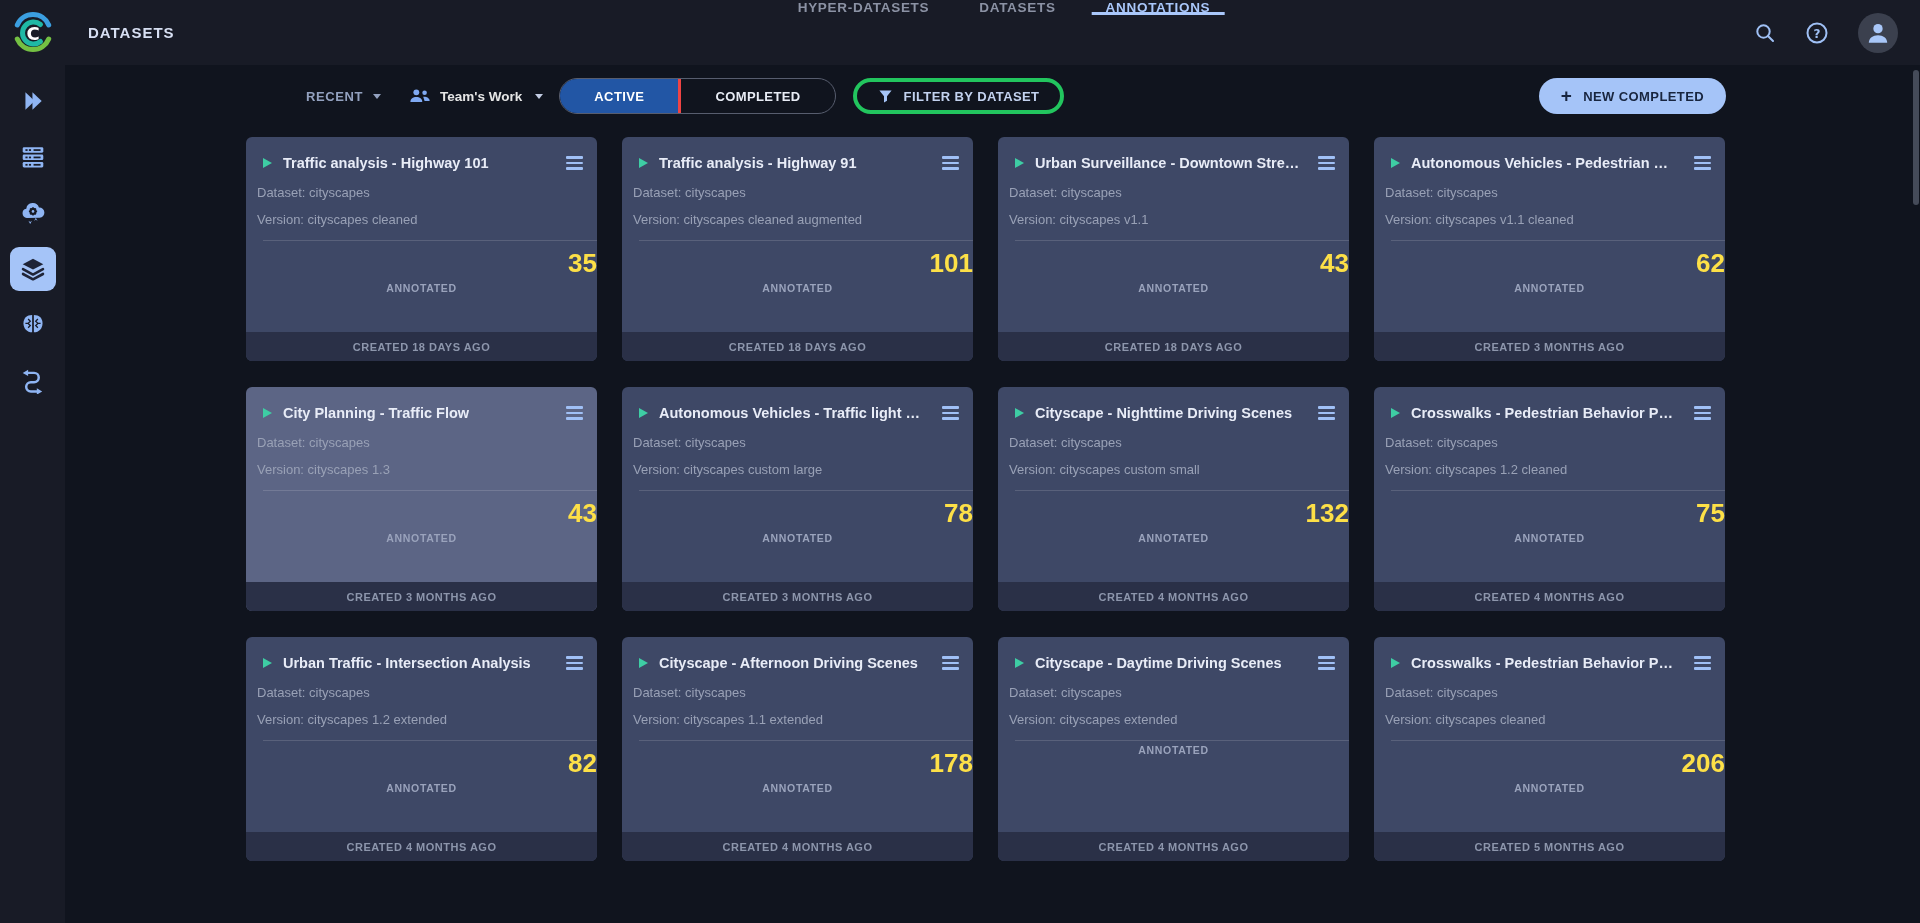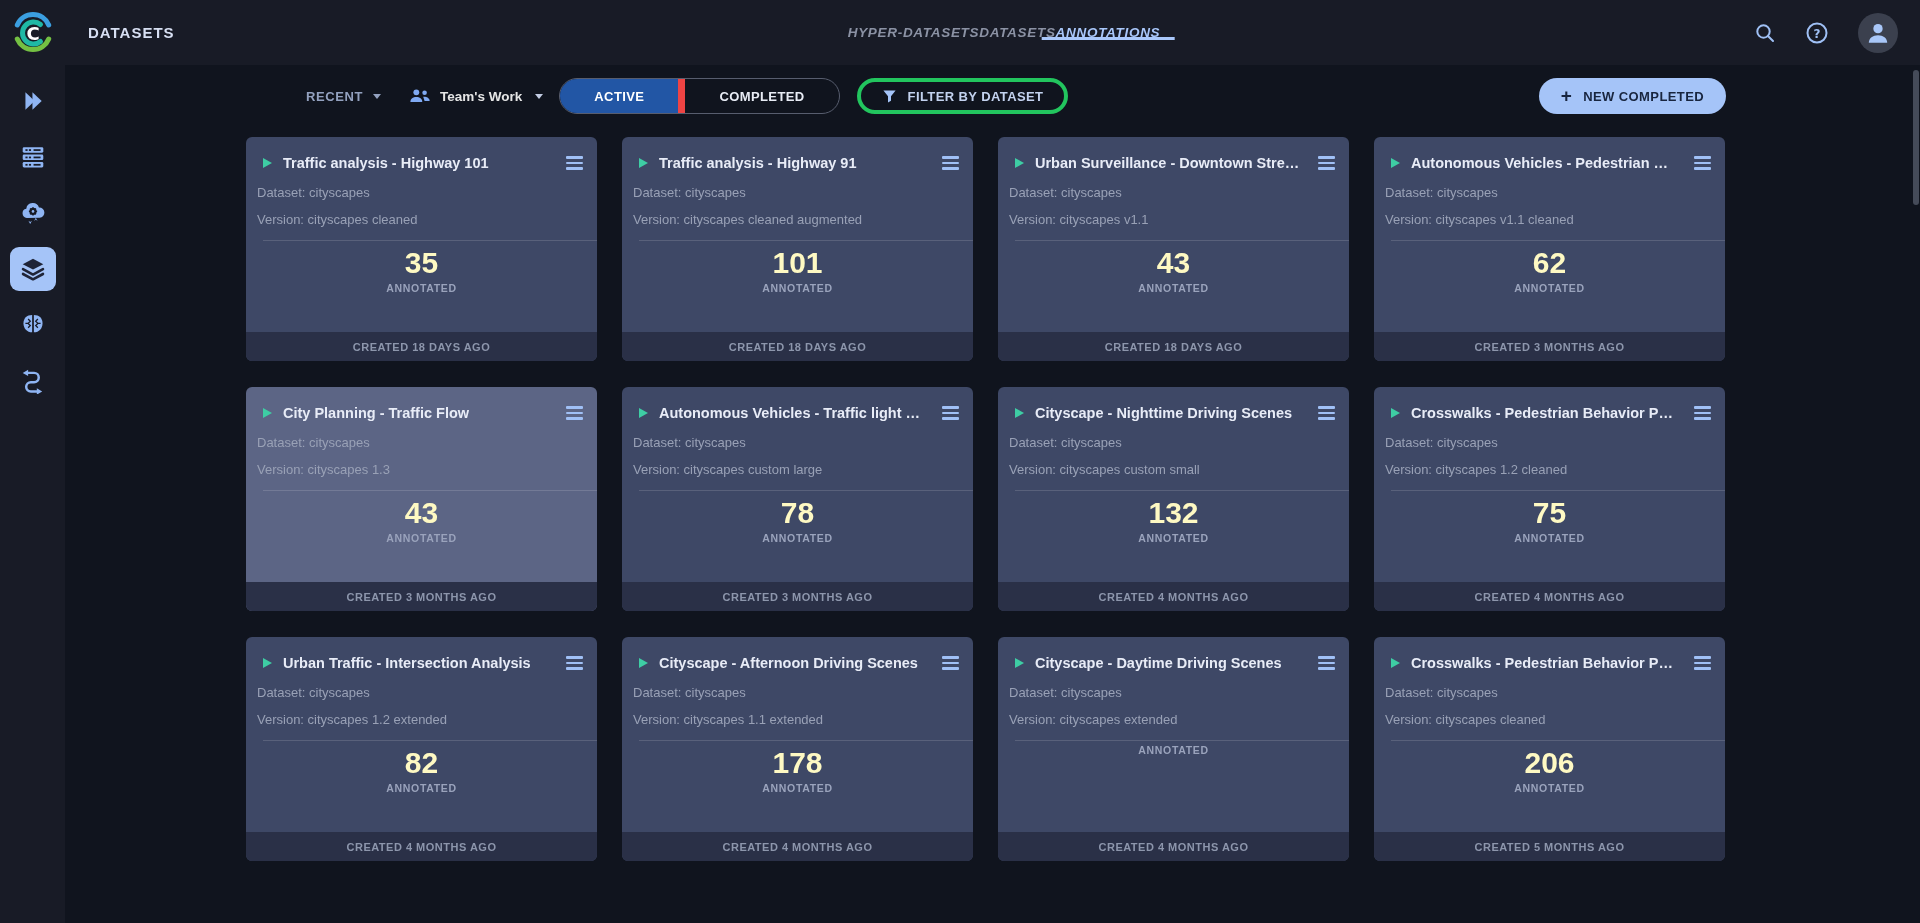--- a/index.html
+++ b/index.html
@@ -3,21 +3,21 @@
 <meta charset="utf-8">
 <style>
   * { margin:0; padding:0; box-sizing:border-box; }
   html,body { width:1920px; height:923px; overflow:hidden; }
   body { background:#10141e; font-family:"Liberation Sans", sans-serif; position:relative; }
 
   
   .topbar { position:absolute; top:0; left:0; width:1920px; height:65px; background:#181b26; z-index:20; display:flex; align-items:center; }
   .logo-box { width:65px; height:65px; display:flex; align-items:center; justify-content:center; flex:0 0 65px; }
   .app-title { color:#d7dff2; font-size:15px; font-weight:bold; letter-spacing:1px; margin-left:23px; }
-  .tabs { position:absolute; left:1004px; top:0; transform:translateX(-50%); height:65px; display:flex; align-items:center;font-style:italic; }
+  .tabs { position:absolute; left:1004px; top:0; transform:translateX(-50%); height:65px; display:flex; gap:50px; align-items:flex-start; }
   .tab { color:#8b92a4; font-size:13.5px; font-weight:bold; letter-spacing:.7px; display:flex; align-items:center; position:relative; cursor:pointer; white-space:nowrap; }
   .tab.active { color:#a9c7fa; }
   .tab.active::after { content:""; position:absolute; bottom:0; left:-14px; right:-14px; height:3px; background:#a9c7fa; }
   .topbar-actions { margin-left:auto; display:flex; align-items:center; gap:29px; padding-right:22px; }
   .round-avatar { width:40px; height:40px; border-radius:50%; background:#3b404e; display:flex; align-items:center; justify-content:center; overflow:hidden; }
 
   
   .sidebar { position:absolute; top:65px; left:0; width:65px; height:858px; background:#181b26; z-index:15; padding-top:8px; }
   .side-item { width:65px; height:56px; display:flex; align-items:center; justify-content:center; cursor:pointer; }
   .side-item .icon-wrap { width:46px; height:44px; display:flex; align-items:center; justify-content:center; border-radius:9px; }
@@ -28,37 +28,37 @@
 
   .filter-bar { position:absolute; top:13px; left:0; width:100%; height:36px; }
   .filter-left { position:absolute; left:193px; top:0; height:36px; display:flex; align-items:center; }
   .sort-select { display:flex; align-items:center; gap:10px; color:#93a1bf; font-size:13px; font-weight:bold; letter-spacing:.6px; cursor:pointer;margin-left:48px; }
   .caret { width:0; height:0; border-left:4.5px solid transparent; border-right:4.5px solid transparent; border-top:5px solid #93a1bf; }
   .scope-select { display:flex; align-items:center; gap:9px; color:#e5e5e5; font-size:13.5px; font-weight:bold; margin-left:28px; cursor:pointer; }
   .scope-select .caret { border-top-color:#c3cde4; margin-left:4px; }
   .status-toggle { display:flex; margin-left:16px; height:36px; border:1px solid #575d6e; border-radius:18px; overflow:hidden; }
   .toggle-seg { display:flex; align-items:center; padding:0 34px; font-size:13px; font-weight:bold; letter-spacing:.4px; color:#e8ecf5; cursor:pointer; }
   .toggle-seg.selected { background:#2256a5; color:#ffffff; }
-  .toggle-seg:not(.selected) { border-left:7px solid #ef4444; }
+  .toggle-seg:not(.selected) { border-left:3px solid #ef4444; }
   .filter-pill { display:flex; align-items:center; gap:11px; margin-left:17px; height:36px; border:4px solid #22c55e; border-radius:18px; padding:0 21px; color:#c3d2ef; font-size:13px; font-weight:bold; letter-spacing:.4px; cursor:pointer; }
   .new-btn { position:absolute; right:194px; top:0; height:36px; border-radius:18px; background:#a5c4f8; border:none; display:flex; align-items:center; gap:11px; padding:0 22px; color:#18253f; font-size:13px; font-weight:bold; letter-spacing:.4px; cursor:pointer; }
   .plus-glyph { font-size:19px; font-weight:bold; line-height:1; color:#18253f; margin-top:-2px; }
 
   
   .cards-grid { position:absolute; left:181px; top:72px; display:grid; grid-template-columns:repeat(4, 351px); grid-auto-rows:224px; column-gap:25px; row-gap:26px; }
   .card { width:351px; height:224px; background:#3e4866; border-radius:6px; display:flex; flex-direction:column; overflow:hidden; cursor:pointer; }
   .card.highlighted { background:#5c6585; }
   .card-head { display:flex; align-items:center; padding:16px 14px 0 17px; }
   .play-icon { width:0; height:0; border-left:9px solid #3ecda4; border-top:5.5px solid transparent; border-bottom:5.5px solid transparent; margin-right:11px; flex:0 0 auto; }
   .card-title { color:#e8ecf7; font-size:14.5px; font-weight:bold; white-space:nowrap; overflow:hidden; flex:1; }
   .menu-icon { margin-left:12px; flex:0 0 auto; display:flex; flex-direction:column; gap:3px; padding:3px 0; cursor:pointer; }
   .menu-icon span { display:block; width:17px; height:2.5px; border-radius:1px; background:#a0c0f6; }
   .meta-line { color:#99a1b6; font-size:13px; padding-left:11px; margin-top:12px; white-space:nowrap; overflow:hidden; }
   .card-divider { height:1px; background:rgba(255,255,255,.14); margin:13px 0 0 17px; }
-  .card-count { text-align:center; color:#fef9c3; font-size:30px; font-weight:bold; margin-top:6px; line-height:32px; }
+  .card-count { text-align:right; color:#fde047; font-size:26px; font-weight:bold; margin-top:6px; line-height:32px; }
   .card-count-label { text-align:center; color:#9aa3bc; font-size:10.5px; font-weight:bold; letter-spacing:.7px; margin-top:3px; }
   .card-footer { margin-top:auto; height:29px; background:#2a3047; display:flex; align-items:center; justify-content:center; color:#8d96ac; font-size:11px; font-weight:bold; letter-spacing:.5px; }
 
   .scroll-thumb { position:absolute; right:1px; top:70px; width:6px; height:135px; background:#454b59; border-radius:3px; }
 </style>
 </head>
 <body>
 
 <header class="topbar">
   <div class="logo-box">

